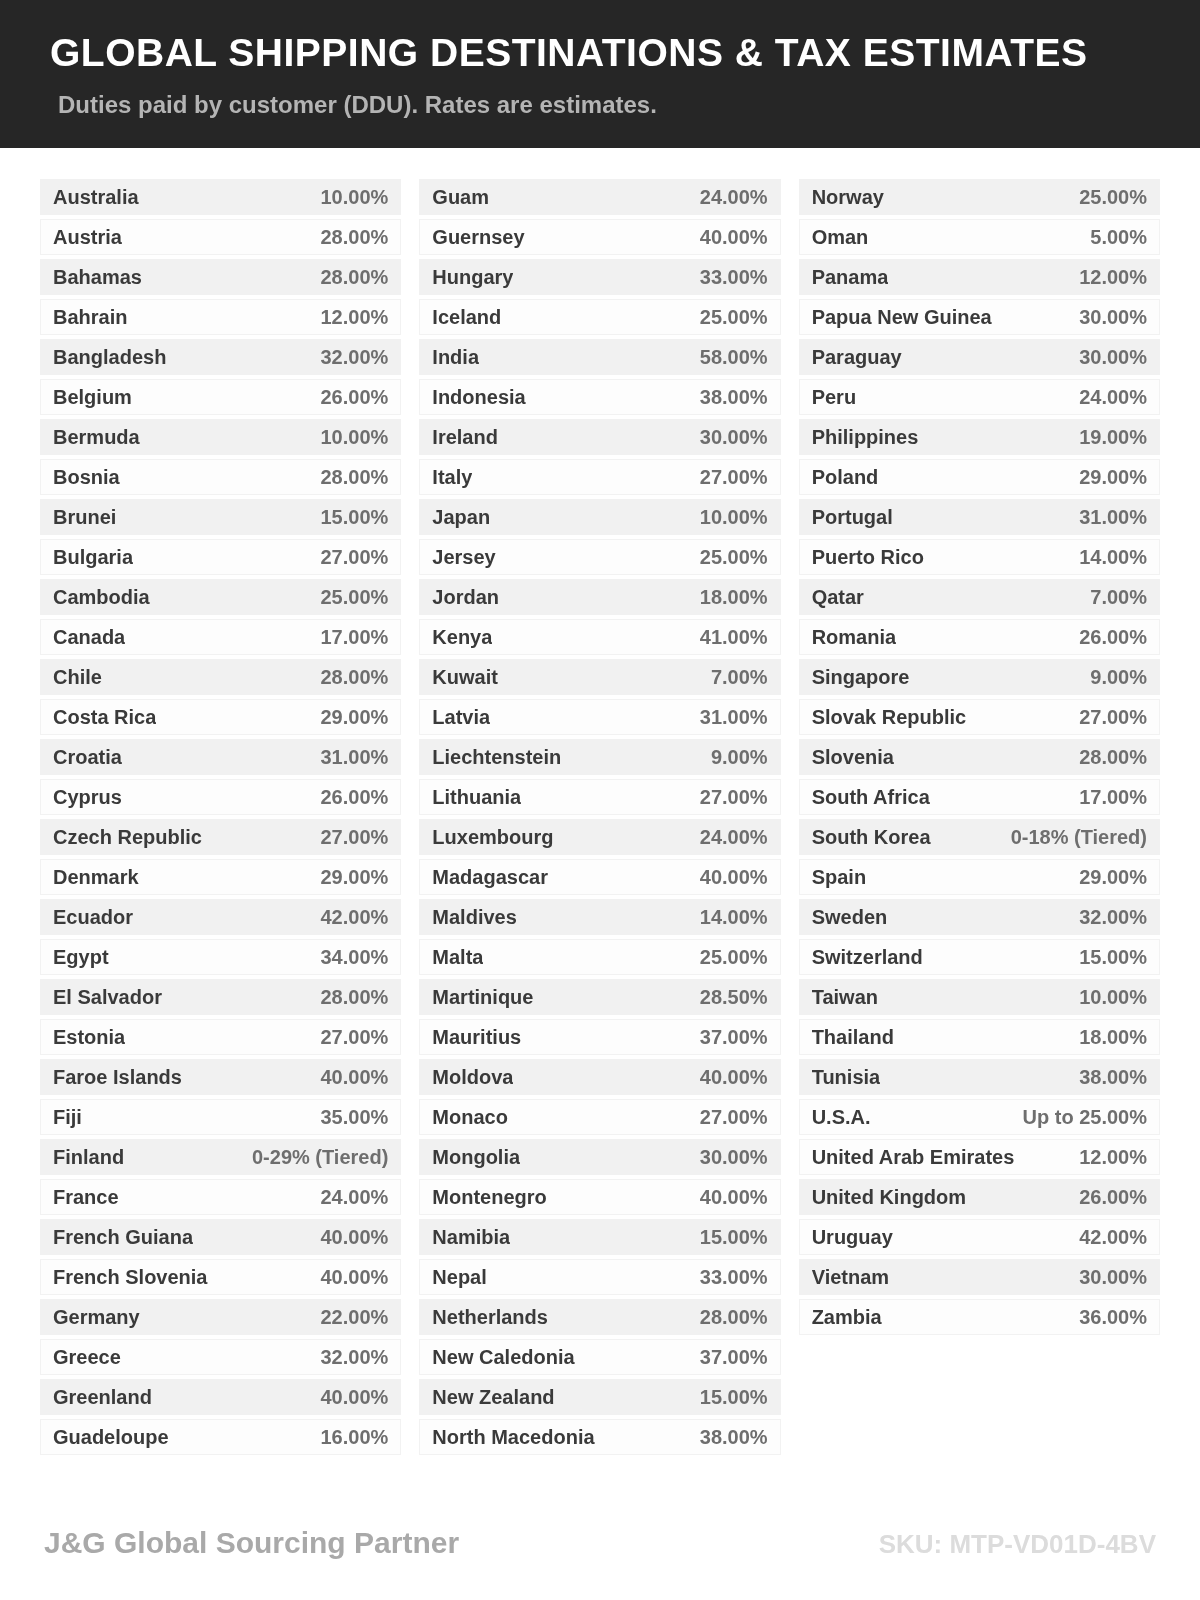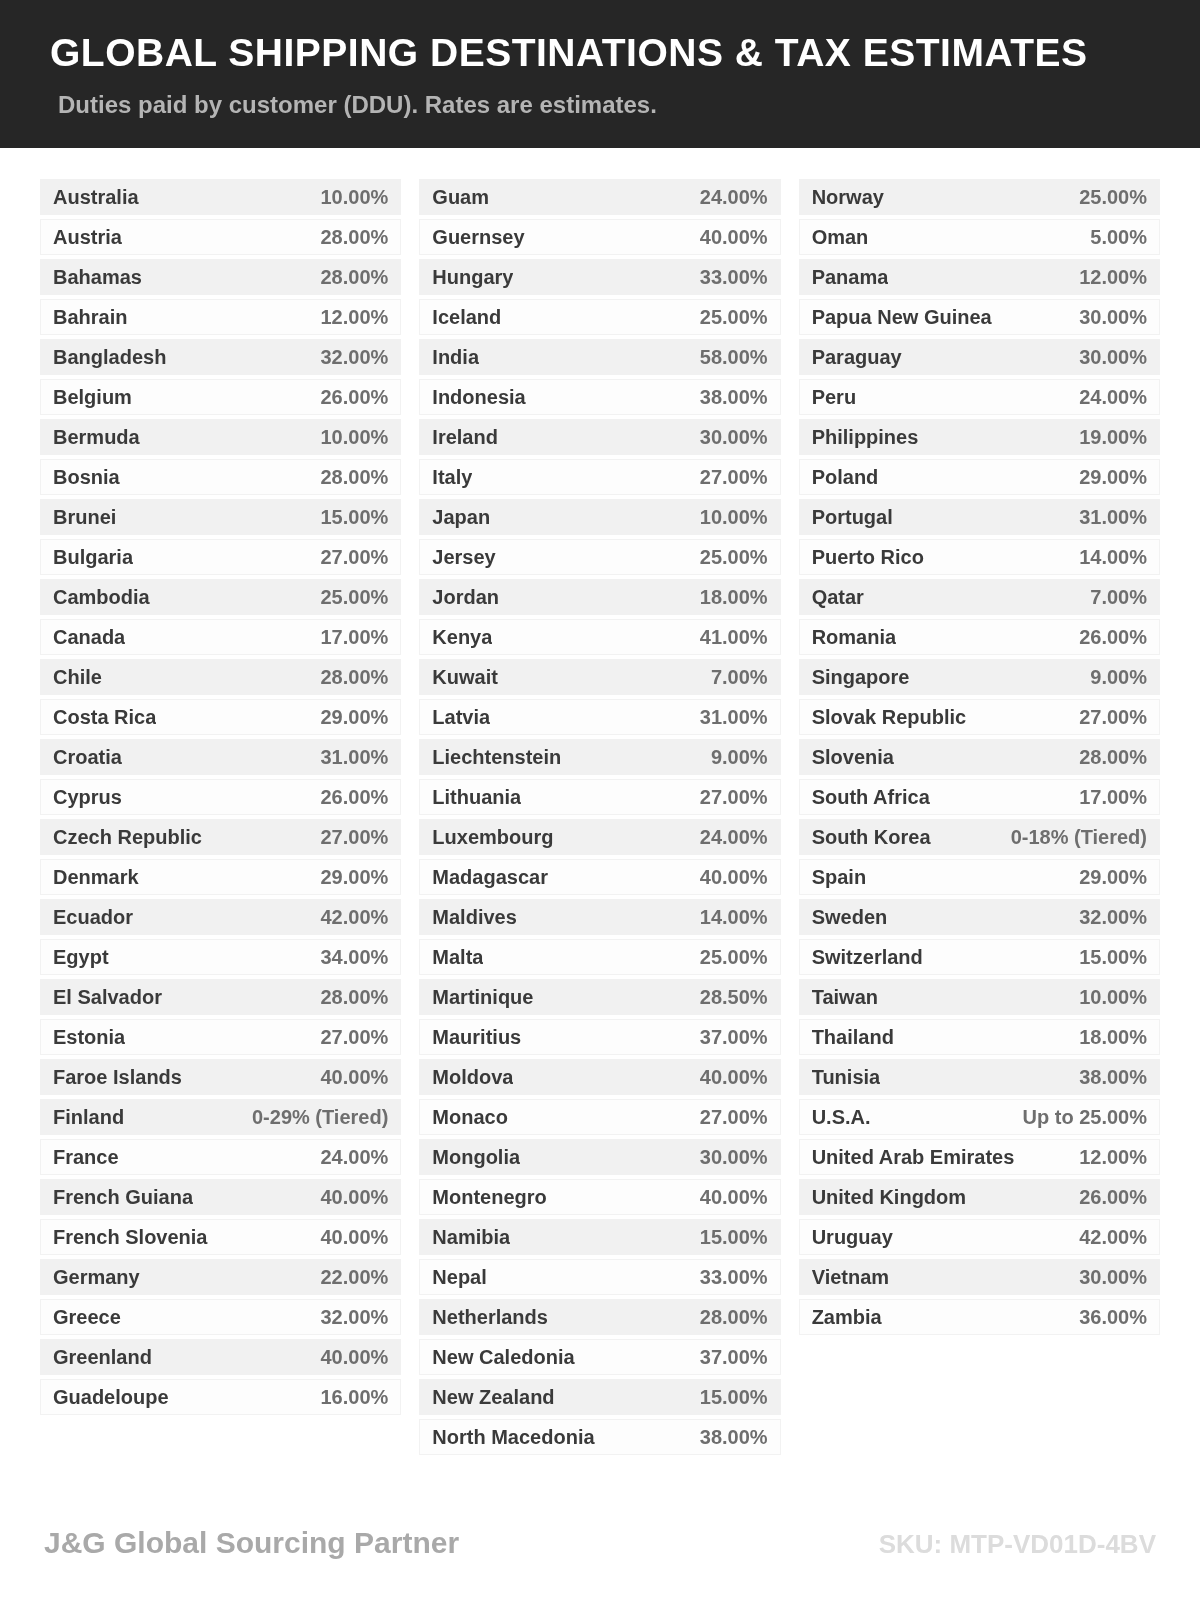--- a/index.html
+++ b/index.html
@@ -181,20 +181,24 @@
         <span class="rate">28.00%</span>
       </div>
       <div class="row b">
         <span class="country">Estonia</span>
         <span class="rate">27.00%</span>
       </div>
       <div class="row a">
         <span class="country">Faroe Islands</span>
         <span class="rate">40.00%</span>
       </div>
+      <div class="row b">
+        <span class="country">Fiji</span>
+        <span class="rate">35.00%</span>
+      </div>
       <div class="row a">
         <span class="country">Finland</span>
         <span class="rate">0-29% (Tiered)</span>
       </div>
       <div class="row b">
         <span class="country">France</span>
         <span class="rate">24.00%</span>
       </div>
       <div class="row a">
         <span class="country">French Guiana</span>

